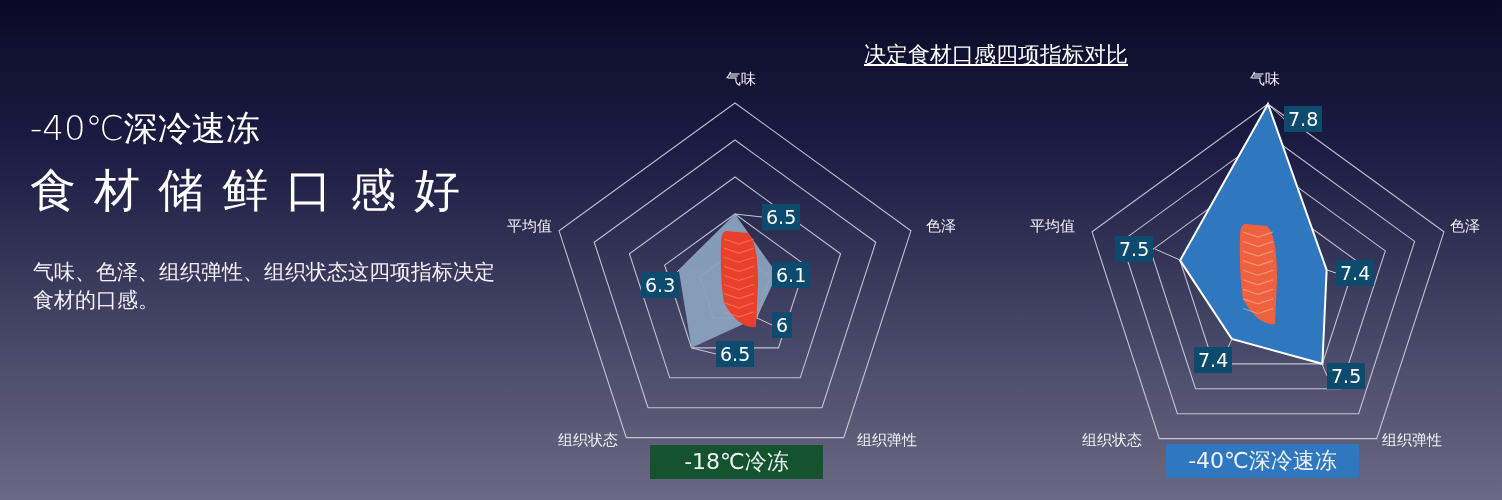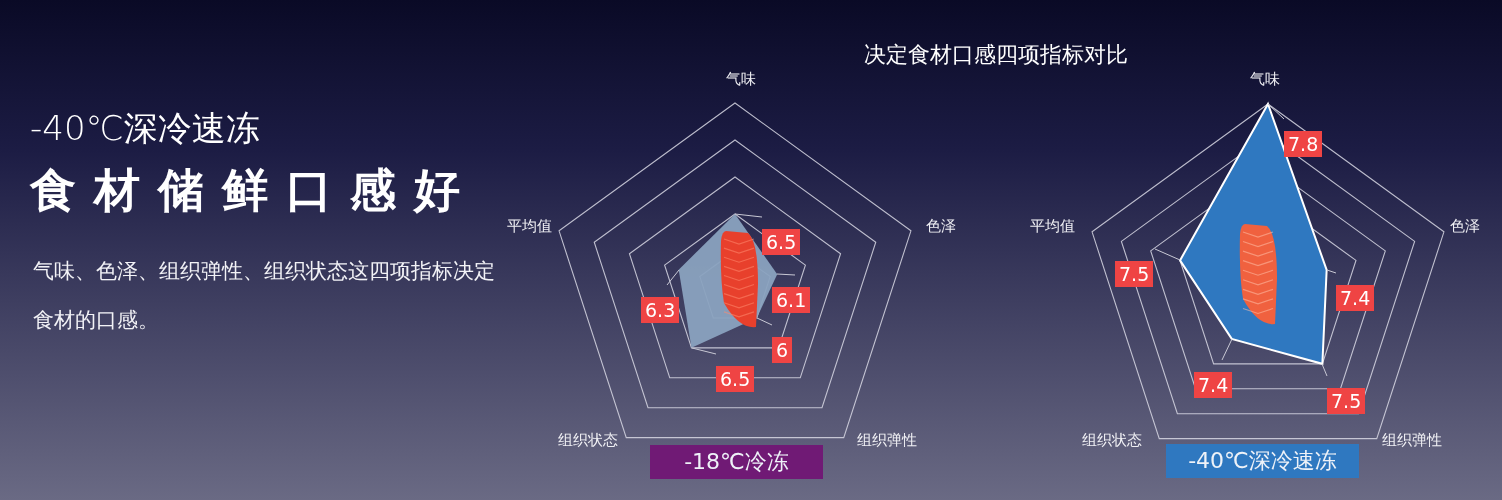--- a/index.html
+++ b/index.html
@@ -3,34 +3,34 @@
 <meta charset="utf-8">
 <style>
   html, body { margin:0; padding:0; }
   body {
     width:1502px; height:500px; overflow:hidden; position:relative;
     background: linear-gradient(180deg, #0a0a26 0%, #1c1c44 30%, #3e3e60 60%, #6a6a84 100%);
     font-family: "DejaVu Sans", "Liberation Sans", sans-serif;
     color:#ffffff;
   }
   .headline-1 { position:absolute; left:30px; top:106px; font-size:34px; font-weight:300; letter-spacing:0px; white-space:nowrap; }
-  .headline-2 { position:absolute; left:30px; top:160px; font-size:46px; letter-spacing:18px; white-space:nowrap; font-weight:700; }
-  .desc { position:absolute; left:33px; top:247px; width:480px; font-size:21px; line-height:49px; color:#f2f2f6; }
-  .chart-title { position:absolute; left:864px; top:40px; font-size:22px; white-space:nowrap; }
+  .headline-2 { position:absolute; left:30px; top:160px; font-size:46px; letter-spacing:18px; white-space:nowrap; font-weight:400; }
+  .desc { position:absolute; left:33px; top:258px; width:480px; font-size:21px; line-height:28px; color:#f2f2f6; }
+  .chart-title { position:absolute; left:864px; top:40px; font-size:22px; white-space:nowrap;text-decoration:underline; }
   svg.radar { position:absolute; left:0; top:0; }
   .axis-label { position:absolute; font-size:15px; color:#f0f0f4; white-space:nowrap; }
   .badge {
     position:absolute; font-size:22px; color:#eef2f8; text-align:center;
     height:34px; line-height:34px; white-space:nowrap;
   }
-  .badge-18 { left:650px; top:445px; width:173px; background:#701a75; }
+  .badge-18 { left:650px; top:445px; width:173px; background:#14532d; }
   .badge-40 { left:1166px; top:444px; width:193px; background:#2f78c0; }
   .val-label {
-    position:absolute; background:#ef4444; color:#ffffff; font-size:19px;
-    padding:0 4px; height:26px; line-height:26px; white-space:nowrap;margin-top:25px;
+    position:absolute; background:#0c4a6e; color:#ffffff; font-size:19px;
+    padding:0 4px; height:26px; line-height:26px; white-space:nowrap;
   }
 </style>
 </head>
 <body>
 
 <div class="headline-1">-40℃深冷速冻</div>
 <div class="headline-2">食材储鲜口感好</div>
 <div class="desc">气味、色泽、组织弹性、组织状态这四项指标决定食材的口感。</div>
 
 <div class="chart-title">决定食材口感四项指标对比</div>

